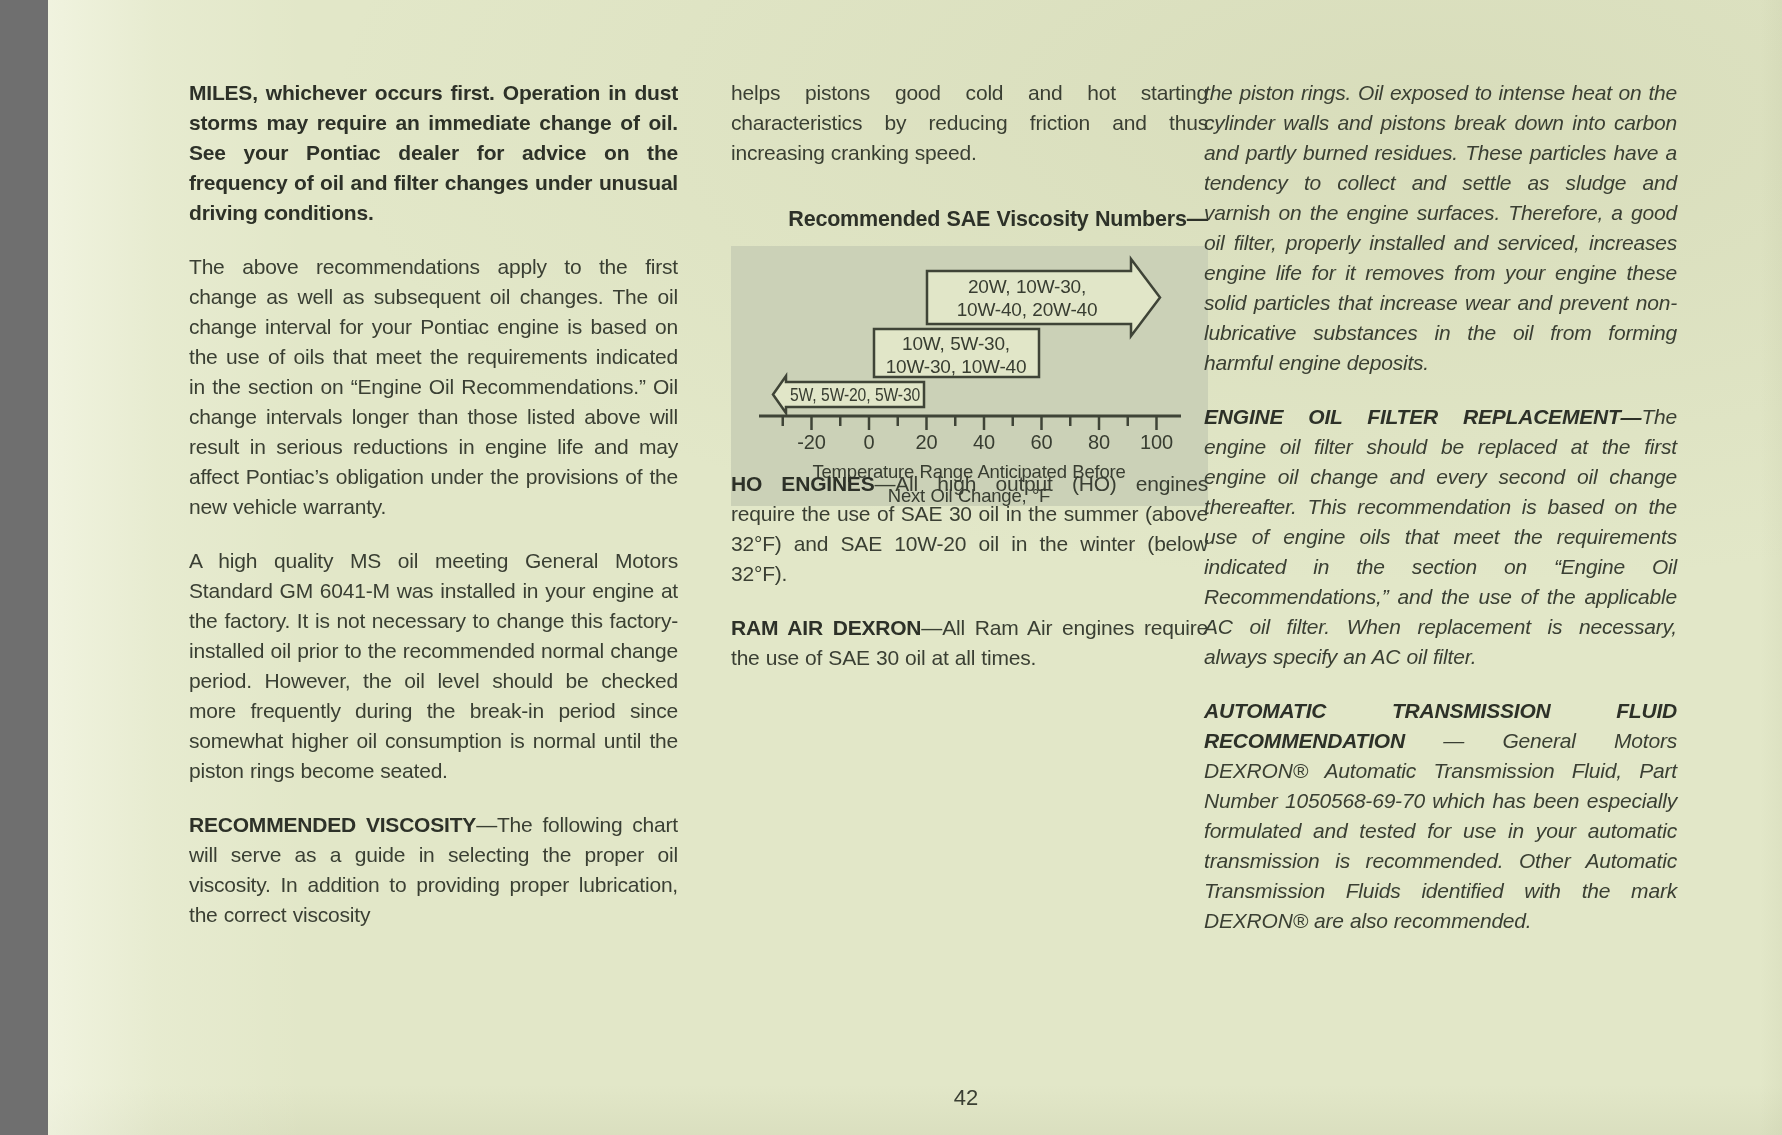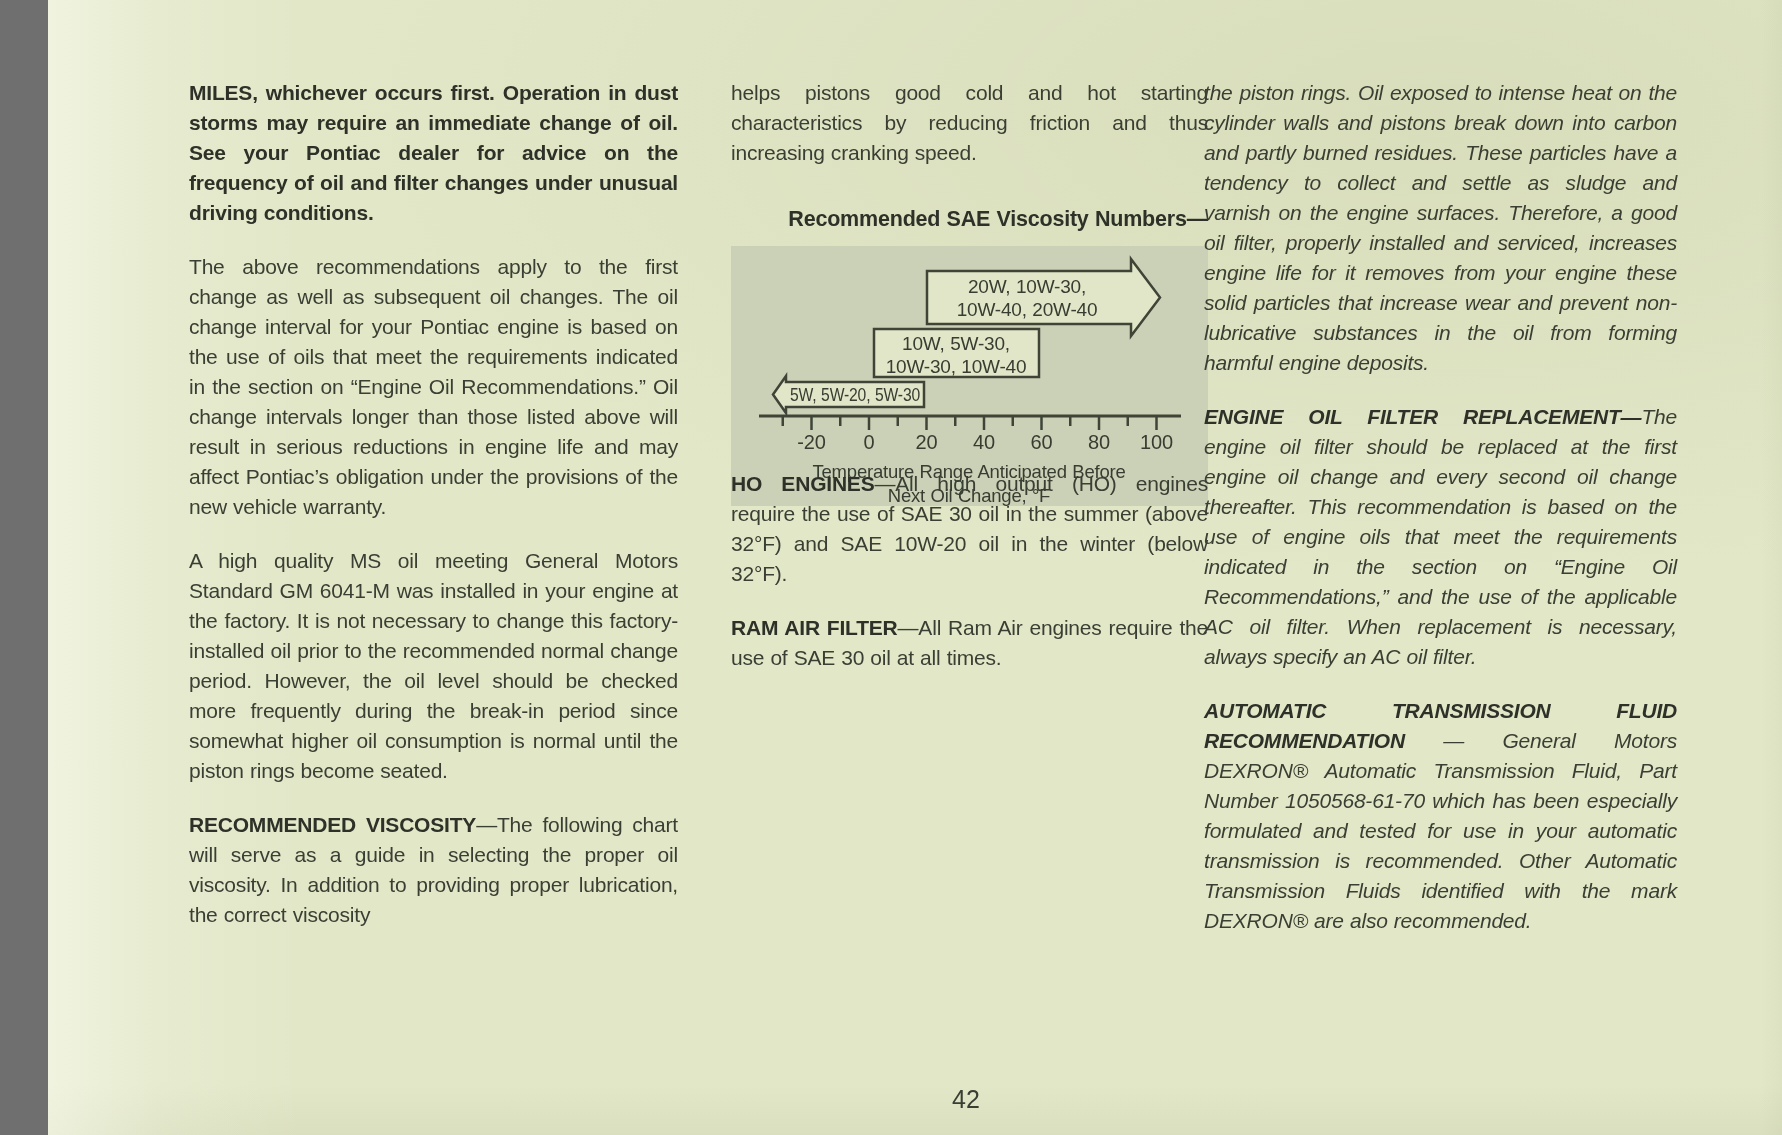--- a/index.html
+++ b/index.html
@@ -44,21 +44,21 @@
     font-family:"Liberation Sans", sans-serif;
     fill:#383d31;
   }
   .bar-label{font-size:19px;}
   .bar-label-small{font-size:17.5px;}
   .tick-label{font-size:20px;}
   .caption{font-size:18.5px;fill:#41463a;}
   .page-number{
     position:absolute;left:898px;top:1085px;
     width:40px;text-align:center;
-    font-size:25px;color:#3a3f33;
+    font-size:22px;color:#3a3f33;
   }
 </style>
 </head>
 <body>
 
 <div class="page">
 
   <div class="col col-left">
     <p class="bold">MILES, whichever occurs first. Operation in dust storms may require an immediate change of oil. See your Pontiac dealer for advice on the frequency of oil and filter changes under unusual driving conditions.</p>
     <p>The above recommendations apply to the first change as well as subsequent oil changes. The oil change interval for your Pontiac engine is based on the use of oils that meet the requirements indicated in the section on “Engine Oil Recommendations.” Oil change intervals longer than those listed above will result in serious reductions in engine life and may affect Pontiac’s obligation under the provisions of the new vehicle warranty.</p>
@@ -115,24 +115,24 @@
         <text class="tick-label" x="310.5" y="203" text-anchor="middle">60</text>
         <text class="tick-label" x="368" y="203" text-anchor="middle">80</text>
         <text class="tick-label" x="425.5" y="203" text-anchor="middle">100</text>
 
         <text class="caption" x="238" y="232" text-anchor="middle">Temperature Range Anticipated Before</text>
         <text class="caption" x="238" y="256" text-anchor="middle">Next Oil Change, °F</text>
       </svg>
     </div>
 
     <p><b>HO ENGINES</b><span>—All high output (HO) engines require the use of SAE 30 oil in the summer (above 32°F) and SAE 10W-20 oil in the winter (below 32°F).</span></p>
-    <p><b>RAM AIR FILTER</b><span>—All Ram Air engines require the use of SAE 30 oil at all times.</span></p>
+    <p><b>RAM AIR DEXRON</b><span>—All Ram Air engines require the use of SAE 30 oil at all times.</span></p>
   </div>
 
   <div class="col col-right">
     <p>the piston rings. Oil exposed to intense heat on the cylinder walls and pistons break down into carbon and partly burned residues. These particles have a tendency to collect and settle as sludge and varnish on the engine surfaces. Therefore, a good oil filter, properly installed and serviced, increases engine life for it removes from your engine these solid particles that increase wear and prevent non-lubricative substances in the oil from forming harmful engine deposits.</p>
     <p><b>ENGINE OIL FILTER REPLACEMENT—</b><span>The engine oil filter should be replaced at the first engine oil change and every second oil change thereafter. This recommendation is based on the use of engine oils that meet the requirements indicated in the section on “Engine Oil Recommendations,” and the use of the applicable AC oil filter. When replacement is necessary, always specify an AC oil filter.</span></p>
-    <p><b>AUTOMATIC TRANSMISSION FLUID RECOMMENDATION</b><span> — General Motors DEXRON® Automatic Transmission Fluid, Part Number 1050568-61-70 which has been especially formulated and tested for use in your automatic transmission is recommended. Other Automatic Transmission Fluids identified with the mark DEXRON® are also recommended.</span></p>
+    <p><b>AUTOMATIC TRANSMISSION FLUID RECOMMENDATION</b><span> — General Motors DEXRON® Automatic Transmission Fluid, Part Number 1050568-69-70 which has been especially formulated and tested for use in your automatic transmission is recommended. Other Automatic Transmission Fluids identified with the mark DEXRON® are also recommended.</span></p>
   </div>
 
   <div class="page-number">42</div>
 
 </div>
 
 </body></html>

